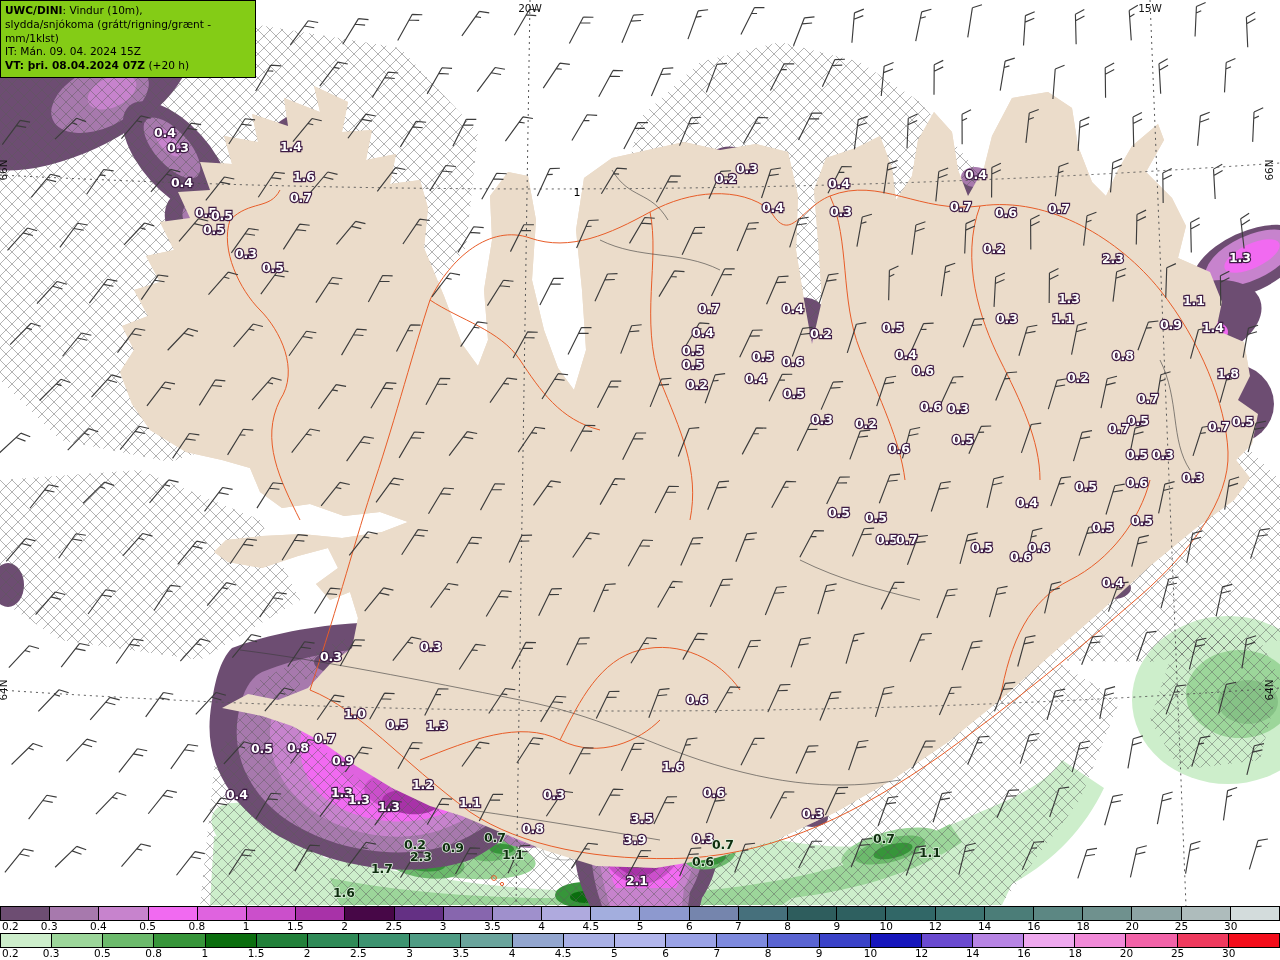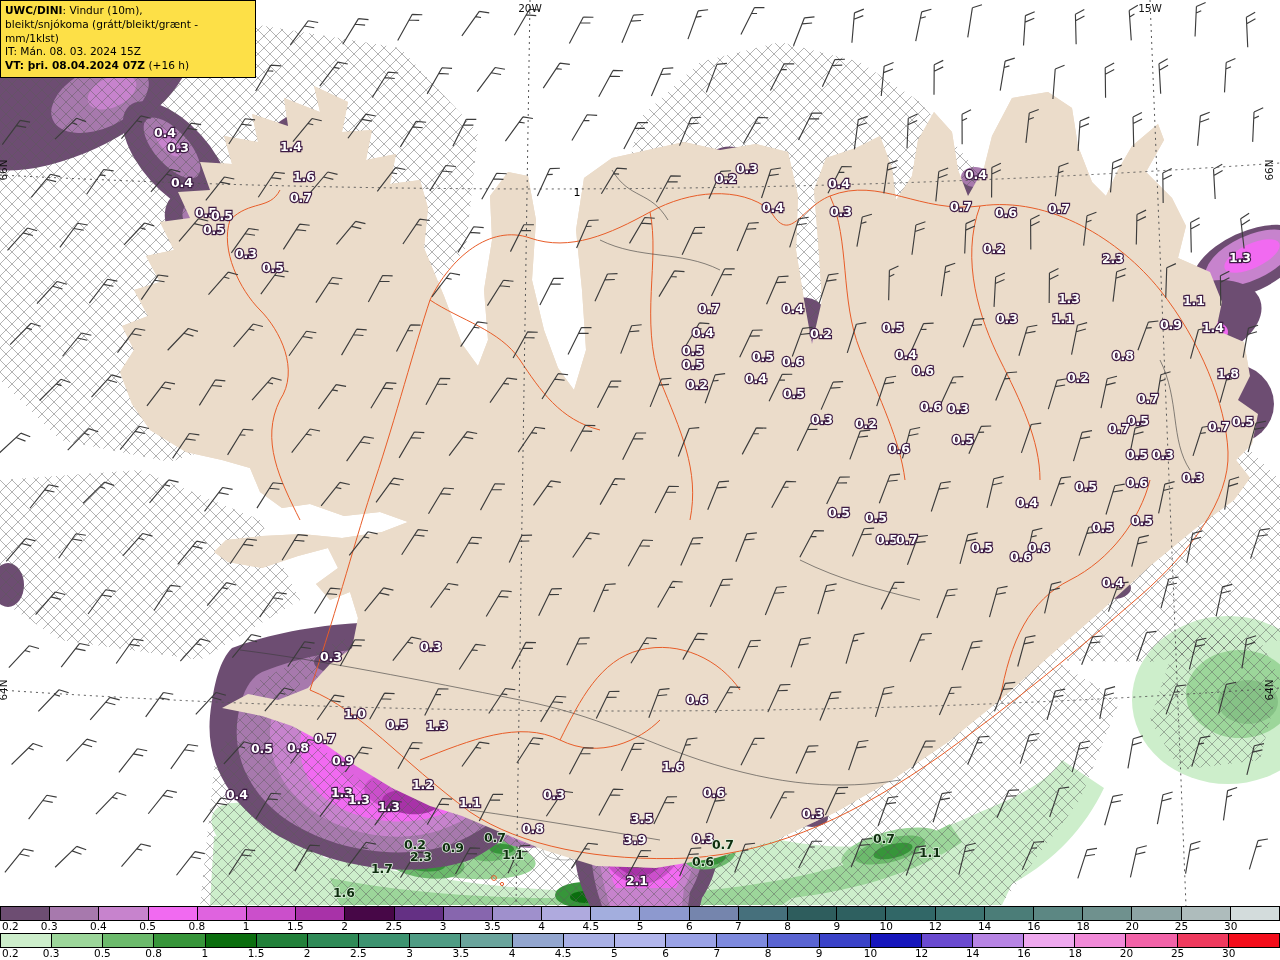--- a/index.html
+++ b/index.html
@@ -1,19 +1,19 @@
 <!DOCTYPE html>
 <html><head>
 <meta charset="utf-8">
 <style>
   html,body{margin:0;padding:0;background:#fff;}
   .stage{position:relative;width:1280px;height:960px;overflow:hidden;background:#fff;
          font-family:"DejaVu Sans","Liberation Sans",sans-serif;}
   .map{position:absolute;left:0;top:0;}
-  .legend{position:absolute;left:0;top:0;width:246px;background:#fde047;border:1px solid #000;
+  .legend{position:absolute;left:0;top:0;width:246px;background:#84cc16;border:1px solid #000;
           padding:3px 4px 4px 4px;font-size:10.6px;line-height:1.3;color:#000;z-index:5;}
   .legend b{font-weight:bold;}
   .bars{position:absolute;left:0;top:906px;width:1280px;height:54px;z-index:4;background:#fff;}
   .bar{position:relative;width:1280px;height:15px;display:flex;border-top:1px solid #000;border-bottom:1px solid #000;box-sizing:border-box;}
   .bar .cell{flex:1 1 0;border-right:1px solid #000;box-sizing:border-box;}
   .bar .cell:first-child{border-left:1px solid #000;}
   .barlabels{position:relative;width:1280px;height:12px;font-size:10.5px;color:#000;}
   .barlabels span{position:absolute;top:-1px;transform:translateX(-50%);white-space:nowrap;}
   .barlabels span.first{transform:none;}
 </style>
@@ -1491,23 +1491,23 @@
         <text x="1150" y="12" text-anchor="middle" font-size="10.5" fill="#111">15W</text>
         <text x="7" y="170" font-size="10.5" fill="#111" text-anchor="middle" transform="rotate(-90 7 170)">66N</text>
         <text x="1273" y="170" font-size="10.5" fill="#111" text-anchor="middle" transform="rotate(-90 1273 170)">66N</text>
         <text x="7" y="690" font-size="10.5" fill="#111" text-anchor="middle" transform="rotate(-90 7 690)">64N</text>
         <text x="1273" y="690" font-size="10.5" fill="#111" text-anchor="middle" transform="rotate(-90 1273 690)">64N</text>
       </g>
 </svg>
 
 <div class="legend">
   <div><b>UWC/DINI</b><span>: Vindur (10m),</span></div>
-  <div>bleikt/snjókoma (grátt/bleikt/grænt - mm/1klst)</div>
-  <div>IT: Mán. 08. 03. 2024 15Z</div>
-  <div><b>VT: þri. 08.04.2024 07Z</b><span> (+16 h)</span></div>
+  <div>slydda/snjókoma (grátt/rigning/grænt - mm/1klst)</div>
+  <div>IT: Mán. 09. 04. 2024 15Z</div>
+  <div><b>VT: þri. 08.04.2024 07Z</b><span> (+20 h)</span></div>
 </div>
 
 <div class="bars">
   <div class="bar" id="barSnow">
         <div class="cell" style="background: rgb(109, 77, 114);"></div>
         <div class="cell" style="background: rgb(167, 121, 173);"></div>
         <div class="cell" style="background: rgb(199, 131, 205);"></div>
         <div class="cell" style="background: rgb(241, 106, 241);"></div>
         <div class="cell" style="background: rgb(223, 99, 223);"></div>
         <div class="cell" style="background: rgb(203, 79, 203);"></div>

